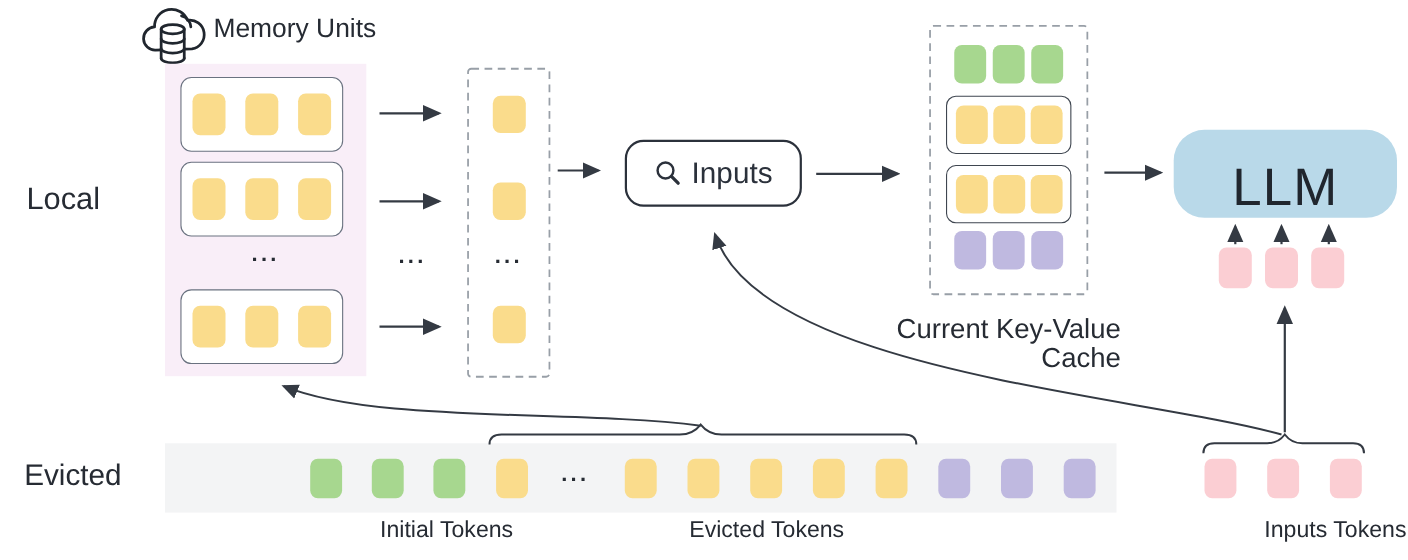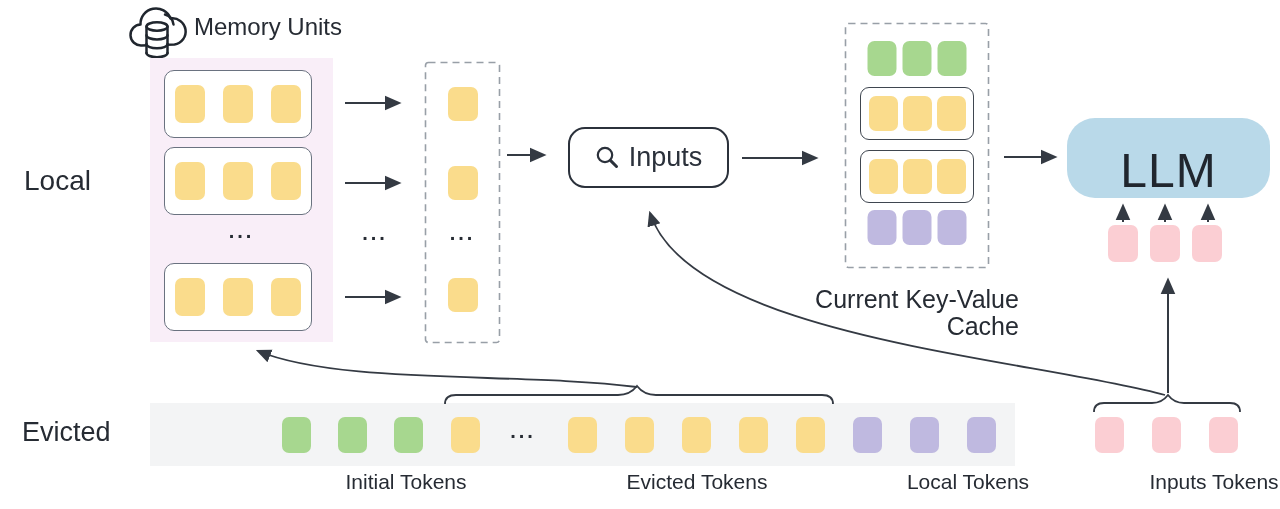--- a/index.html
+++ b/index.html
@@ -199,21 +199,20 @@
       </div>
   </div>
   <div class="cur">
       <span class="tok c-pink"></span>
       <span class="tok c-pink"></span>
       <span class="tok c-pink"></span>
     </div>
 
   <div class="blabel" style="left:358px">Initial Tokens</div>
   <div class="blabel" style="left:649px">Evicted Tokens</div>
-  <div class="blabel" style="left:920px">Local Tokens</div>
   <div class="blabel" style="left:1166px">Inputs Tokens</div>
 
   <svg class="overlay" width="1280" height="509" viewBox="0 0 1280 509">
     <defs>
       <marker id="arrowhead" viewBox="0 0 10 10" refX="8.5" refY="5" markerWidth="8.5" markerHeight="8.5" orient="auto">
         <path d="M0,0.6 L10,5 L0,9.4 Z"></path>
       </marker>
     </defs>
 
     <rect class="dash" x="425.5" y="62.5" width="74" height="280" rx="3"></rect>

